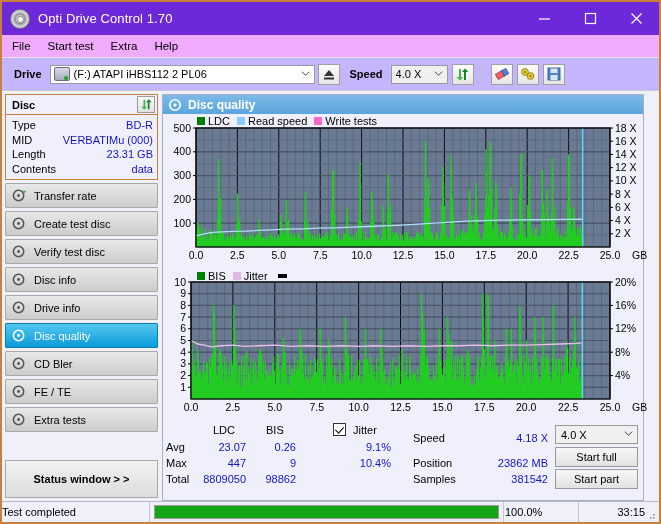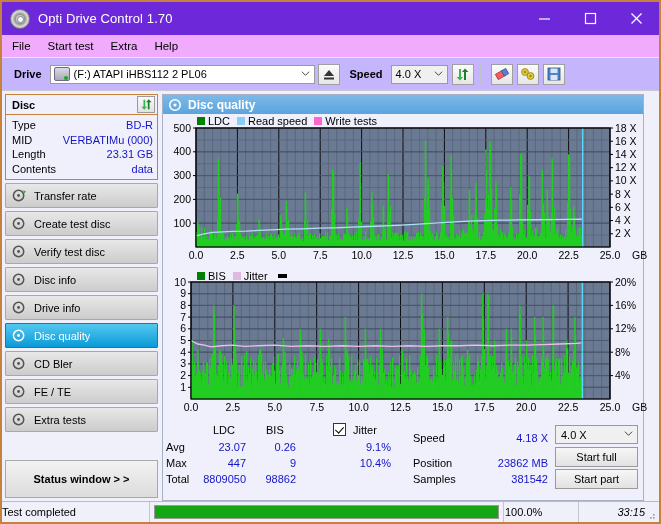--- a/index.html
+++ b/index.html
@@ -180,21 +180,21 @@
   
   .statusbar{
     height:20px;flex:0 0 20px;display:flex;align-items:stretch;
     border-top:1px solid #b9b9c8;background:#f0f0fa;
   }
   .sb-text{width:148px;flex:0 0 148px;display:flex;align-items:center;font-size:11px;border-right:1px solid #c4c4d2;box-sizing:border-box;}
   .sb-prog{flex:1 1 auto;display:flex;align-items:center;padding:2px 4px;box-sizing:border-box;}
   .progtrack{flex:1 1 auto;height:14px;background:#fff;border:1px solid #9a9a9a;box-sizing:border-box;}
   .progfill{height:100%;background:#15a615;}
   .sb-pct{width:76px;flex:0 0 76px;display:flex;align-items:center;padding-left:1px;font-size:11px;border-left:1px solid #c4c4d2;border-right:1px solid #c4c4d2;box-sizing:border-box;}
-  .sb-time{width:80px;flex:0 0 80px;display:flex;align-items:center;justify-content:flex-end;padding-right:14px;font-size:11px;box-sizing:border-box;font-style:italic;}
+  .sb-time{width:80px;flex:0 0 80px;display:flex;align-items:center;justify-content:flex-end;padding-right:14px;font-size:11px;box-sizing:border-box;}
   .grip{position:absolute;right:3px;bottom:2px;width:10px;height:10px;}
   svg{shape-rendering:geometricPrecision;}
 </style>
 </head>
 <body>
 
 <div class="app">
 
   <div class="titlebar">
     <div class="title-icon"></div>

